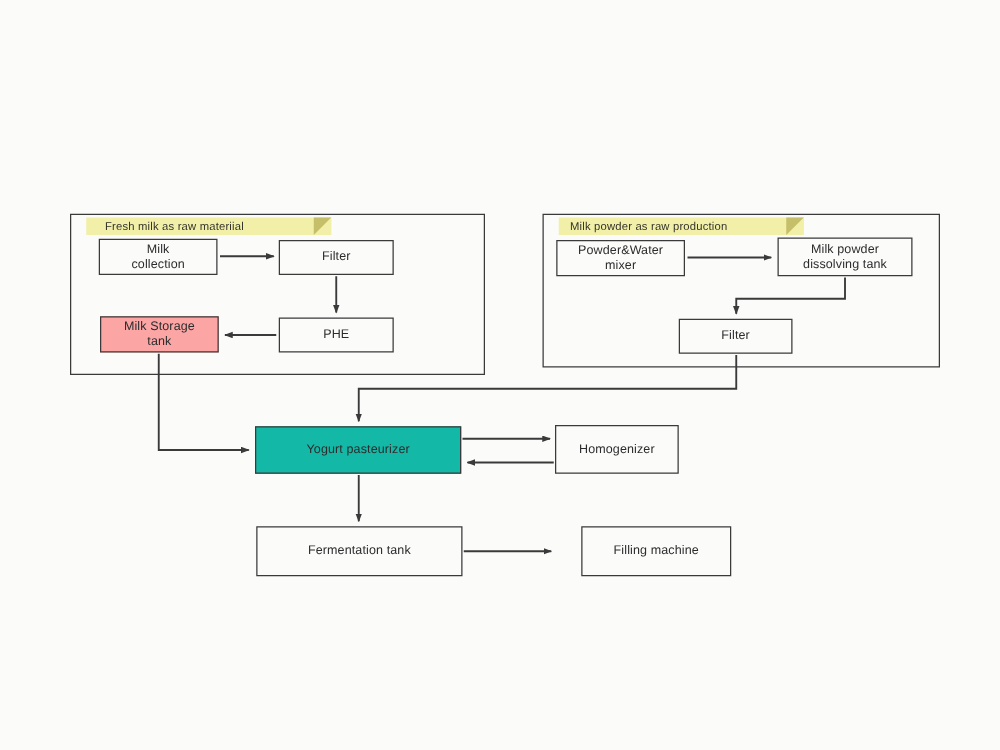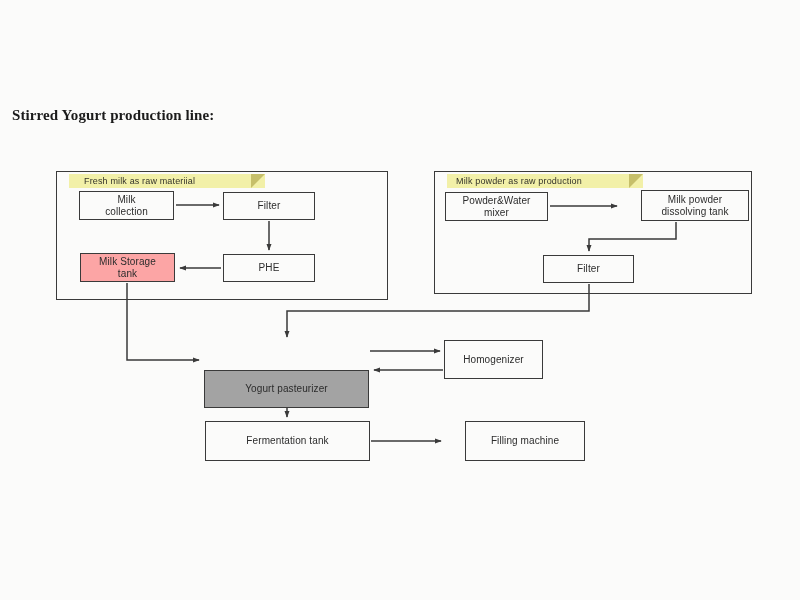--- a/index.html
+++ b/index.html
@@ -99,21 +99,20 @@
     border-color: transparent transparent #f2f0a8 #c6bf6a;
   }
 </style>
 </head>
 <body style="background: rgb(255, 255, 255);">
 
 <div id="page">
 
   <div id="canvas" style="background: rgb(251, 251, 250);">
 
-    <div id="page-title">Stirred Yogurt production line:</div>
 
     <svg id="diagram-svg" viewBox="0 0 800 600" xmlns="http://www.w3.org/2000/svg">
       <defs>
         <marker id="arrowhead" markerWidth="7" markerHeight="7" refX="6.2" refY="2.6" orient="auto" markerUnits="userSpaceOnUse">
           <path d="M 0 0 L 7 2.6 L 0 5.2 z" fill="#3a3a3a"></path>
         </marker>
       </defs>
       <g id="connector-group" fill="none" stroke="#3a3a3a" stroke-width="1.5">
           <path d="M 176 205 L 219 205" stroke="#3a3a3a" fill="none" stroke-width="1.5" marker-end="url(#arrowhead)"></path>
           <path d="M 269 221 L 269 250" stroke="#3a3a3a" fill="none" stroke-width="1.5" marker-end="url(#arrowhead)"></path>
@@ -154,28 +153,28 @@
           <span class="node-label">PHE</span>
         </div>
         <div class="node" style="left: 80px; top: 253px; width: 95px; height: 29px; font-size: 10px; background: #fca5a5; border-color: rgb(58, 58, 58); color: rgb(44, 44, 44);">
           <span class="node-label">Milk Storage
 tank</span>
         </div>
         <div class="node" style="left: 445px; top: 192px; width: 103px; height: 29px; font-size: 10px; background: rgb(251, 251, 250); border-color: rgb(58, 58, 58); color: rgb(44, 44, 44);">
           <span class="node-label">Powder&amp;Water
 mixer</span>
         </div>
-        <div class="node" style="left: 622px; top: 190px; width: 108px; height: 31px; font-size: 10px; background: rgb(251, 251, 250); border-color: rgb(58, 58, 58); color: rgb(44, 44, 44); margin-left: 19px;">
+        <div class="node" style="left: 622px; top: 190px; width: 108px; height: 31px; font-size: 10px; background: rgb(251, 251, 250); border-color: rgb(58, 58, 58); color: rgb(44, 44, 44);">
           <span class="node-label">Milk powder
 dissolving tank</span>
         </div>
         <div class="node" style="left: 543px; top: 255px; width: 91px; height: 28px; font-size: 10px; background: rgb(251, 251, 250); border-color: rgb(58, 58, 58); color: rgb(44, 44, 44);">
           <span class="node-label">Filter</span>
         </div>
-        <div class="node" style="left: 204px; top: 341px; width: 165px; height: 38px; font-size: 10px; background: #a3a3a3; border-color: rgb(58, 58, 58); color: rgb(44, 44, 44); margin-top: 29px;">
+        <div class="node" style="left: 204px; top: 341px; width: 165px; height: 38px; font-size: 10px; background: #14b8a6; border-color: rgb(58, 58, 58); color: rgb(44, 44, 44);">
           <span class="node-label">Yogurt pasteurizer</span>
         </div>
         <div class="node" style="left: 444px; top: 340px; width: 99px; height: 39px; font-size: 10px; background: rgb(251, 251, 250); border-color: rgb(58, 58, 58); color: rgb(44, 44, 44);">
           <span class="node-label">Homogenizer</span>
         </div>
         <div class="node" style="left: 205px; top: 421px; width: 165px; height: 40px; font-size: 10px; background: rgb(251, 251, 250); border-color: rgb(58, 58, 58); color: rgb(44, 44, 44);">
           <span class="node-label">Fermentation tank</span>
         </div>
         <div class="node" style="left: 445px; top: 421px; width: 120px; height: 40px; font-size: 10px; background: rgb(251, 251, 250); border-color: rgb(58, 58, 58); color: rgb(44, 44, 44); margin-left: 20px;">
           <span class="node-label">Filling machine</span>

